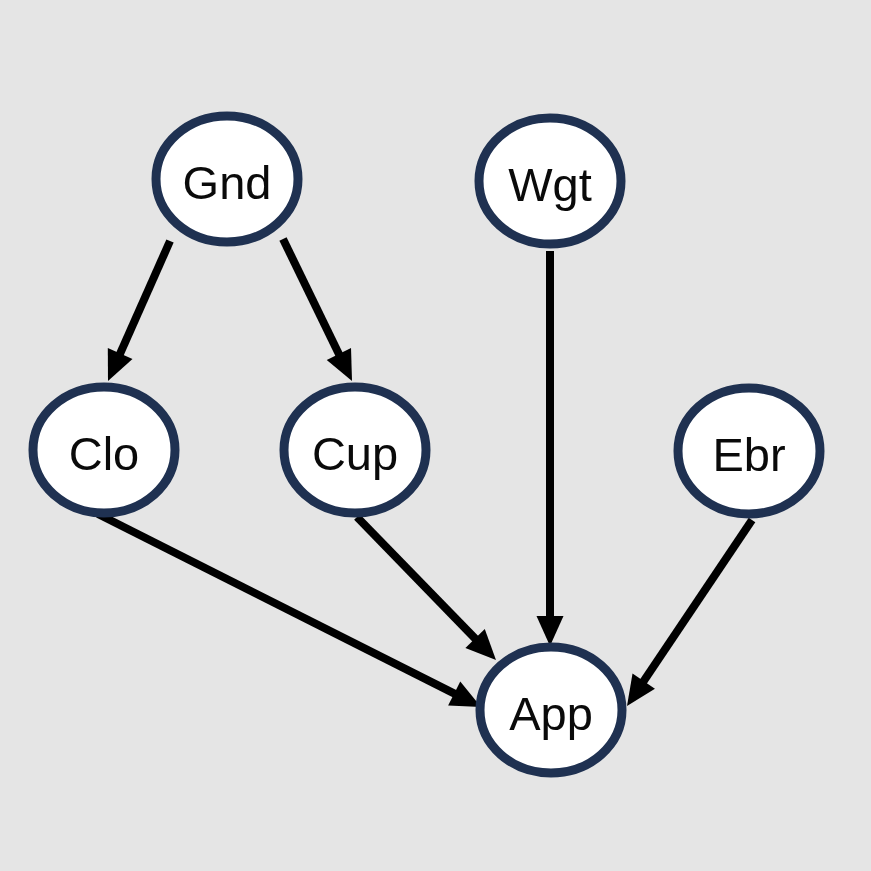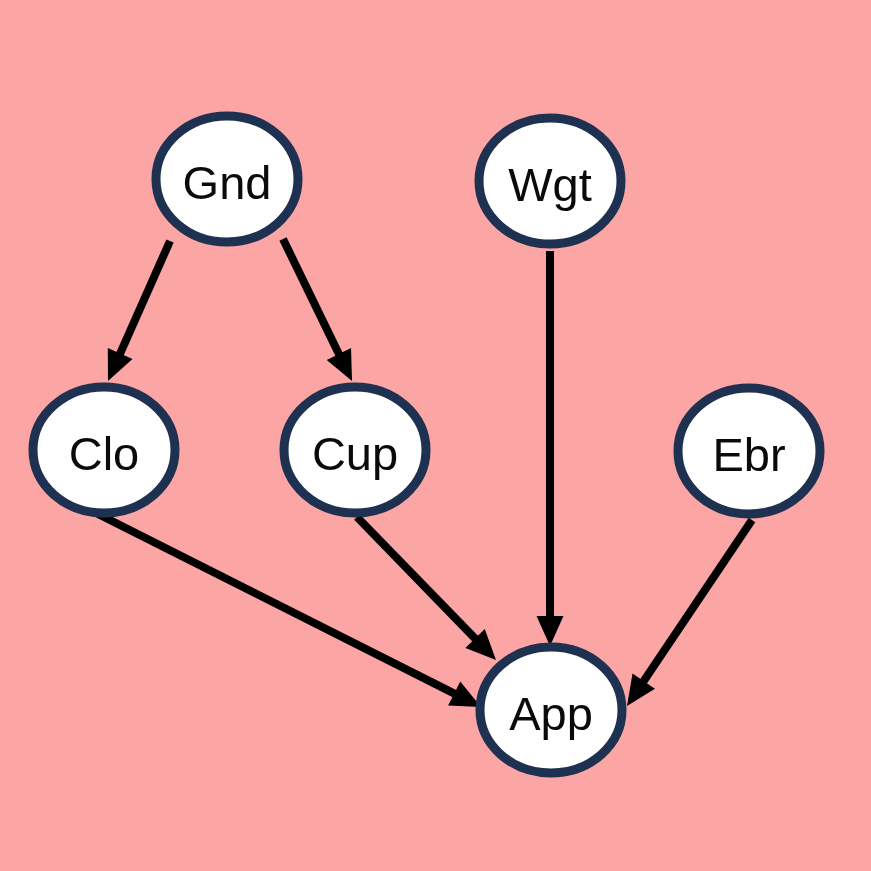--- a/index.html
+++ b/index.html
@@ -8,21 +8,21 @@
     background: #ffffff;
     width: 871px;
     height: 871px;
     overflow: hidden;
     font-family: "Liberation Sans", sans-serif;
   }
   #stage {
     position: relative;
     width: 871px;
     height: 871px;
-    background: #fca5a5;
+    background: #e5e5e5;
   }
   svg { display: block; }
   .node-label {
     font-family: "Liberation Sans", sans-serif;
   }
 </style>
 </head>
 <body>
 
 <div id="stage">

